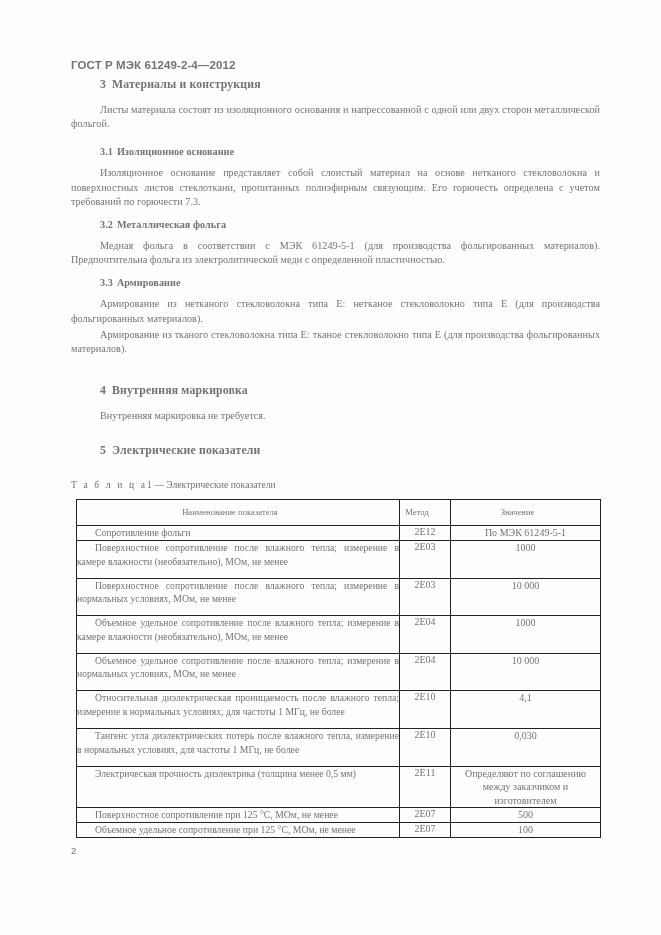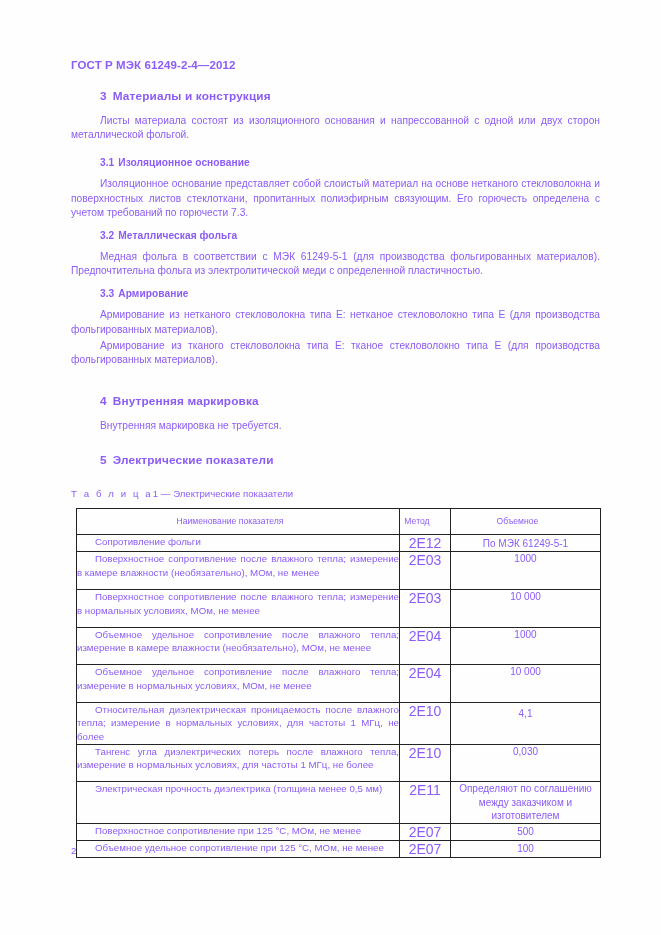--- a/index.html
+++ b/index.html
@@ -6,37 +6,38 @@
     margin: 0;
     padding: 0;
     background: #ffffff;
   }
   .page {
     position: relative;
     width: 661px;
     height: 935px;
     background: #fefefe;
     font-family: "Liberation Sans", sans-serif;
-    color: #8b5cf6;
+    color: #737373;
     overflow: hidden;
   }
   .header-num {
     position: absolute;
     left: 71px;
     top: 59px;
     font-size: 11.5px;
     font-weight: bold;
     letter-spacing: 0.1px;
     white-space: nowrap;
   }
   .content {
     position: absolute;
     left: 71px;
-    top: 89px;
+    top: 77px;
     width: 529px;
+    font-family: Liberation Serif, serif;
   }
   h2.sec {
     font-size: 11.8px;
     font-weight: bold;
     margin: 0 0 11px 0;
     padding-left: 29px;
     letter-spacing: 0.15px;
   }
   h2.sec .n { margin-right: 6px; }
   h3.subsec {
@@ -94,21 +95,21 @@
 
   td.c-name {
     font-size: 9.7px;
     line-height: 13.6px;
     text-align: justify;
     padding: 6px 9px 6px 10px;
     text-indent: 18px;
     letter-spacing: 0.01px;
   }
   td.c-method {
-    font-size: 14px;
+    font-size: 10px;
     text-align: center;
     padding: 6px 2px 6px 2px;
     letter-spacing: 0.01px;
   }
   td.c-value {
     font-size: 10px;
     text-align: center;
     padding: 6px 6px 6px 6px;
     line-height: 13.6px;
     letter-spacing: 0.01px;
@@ -182,21 +183,21 @@
     <table class="ptable">
       <colgroup>
         <col class="col-name">
         <col class="col-method">
         <col class="col-value">
       </colgroup>
       <thead>
         <tr>
           <th>Наименование показателя</th>
           <th>Метод</th>
-          <th>Объемное</th>
+          <th>Значение</th>
         </tr>
       </thead>
       <tbody>
         <tr>
           <td class="c-name">Сопротивление фольги</td>
           <td class="c-method">2E12</td>
           <td class="c-value mid">По МЭК 61249-5-1</td>
         </tr>
         <tr>
           <td class="c-name">Поверхностное сопротивление после влажного тепла; измерение в камере влажности (необязательно), МОм, не менее</td>

